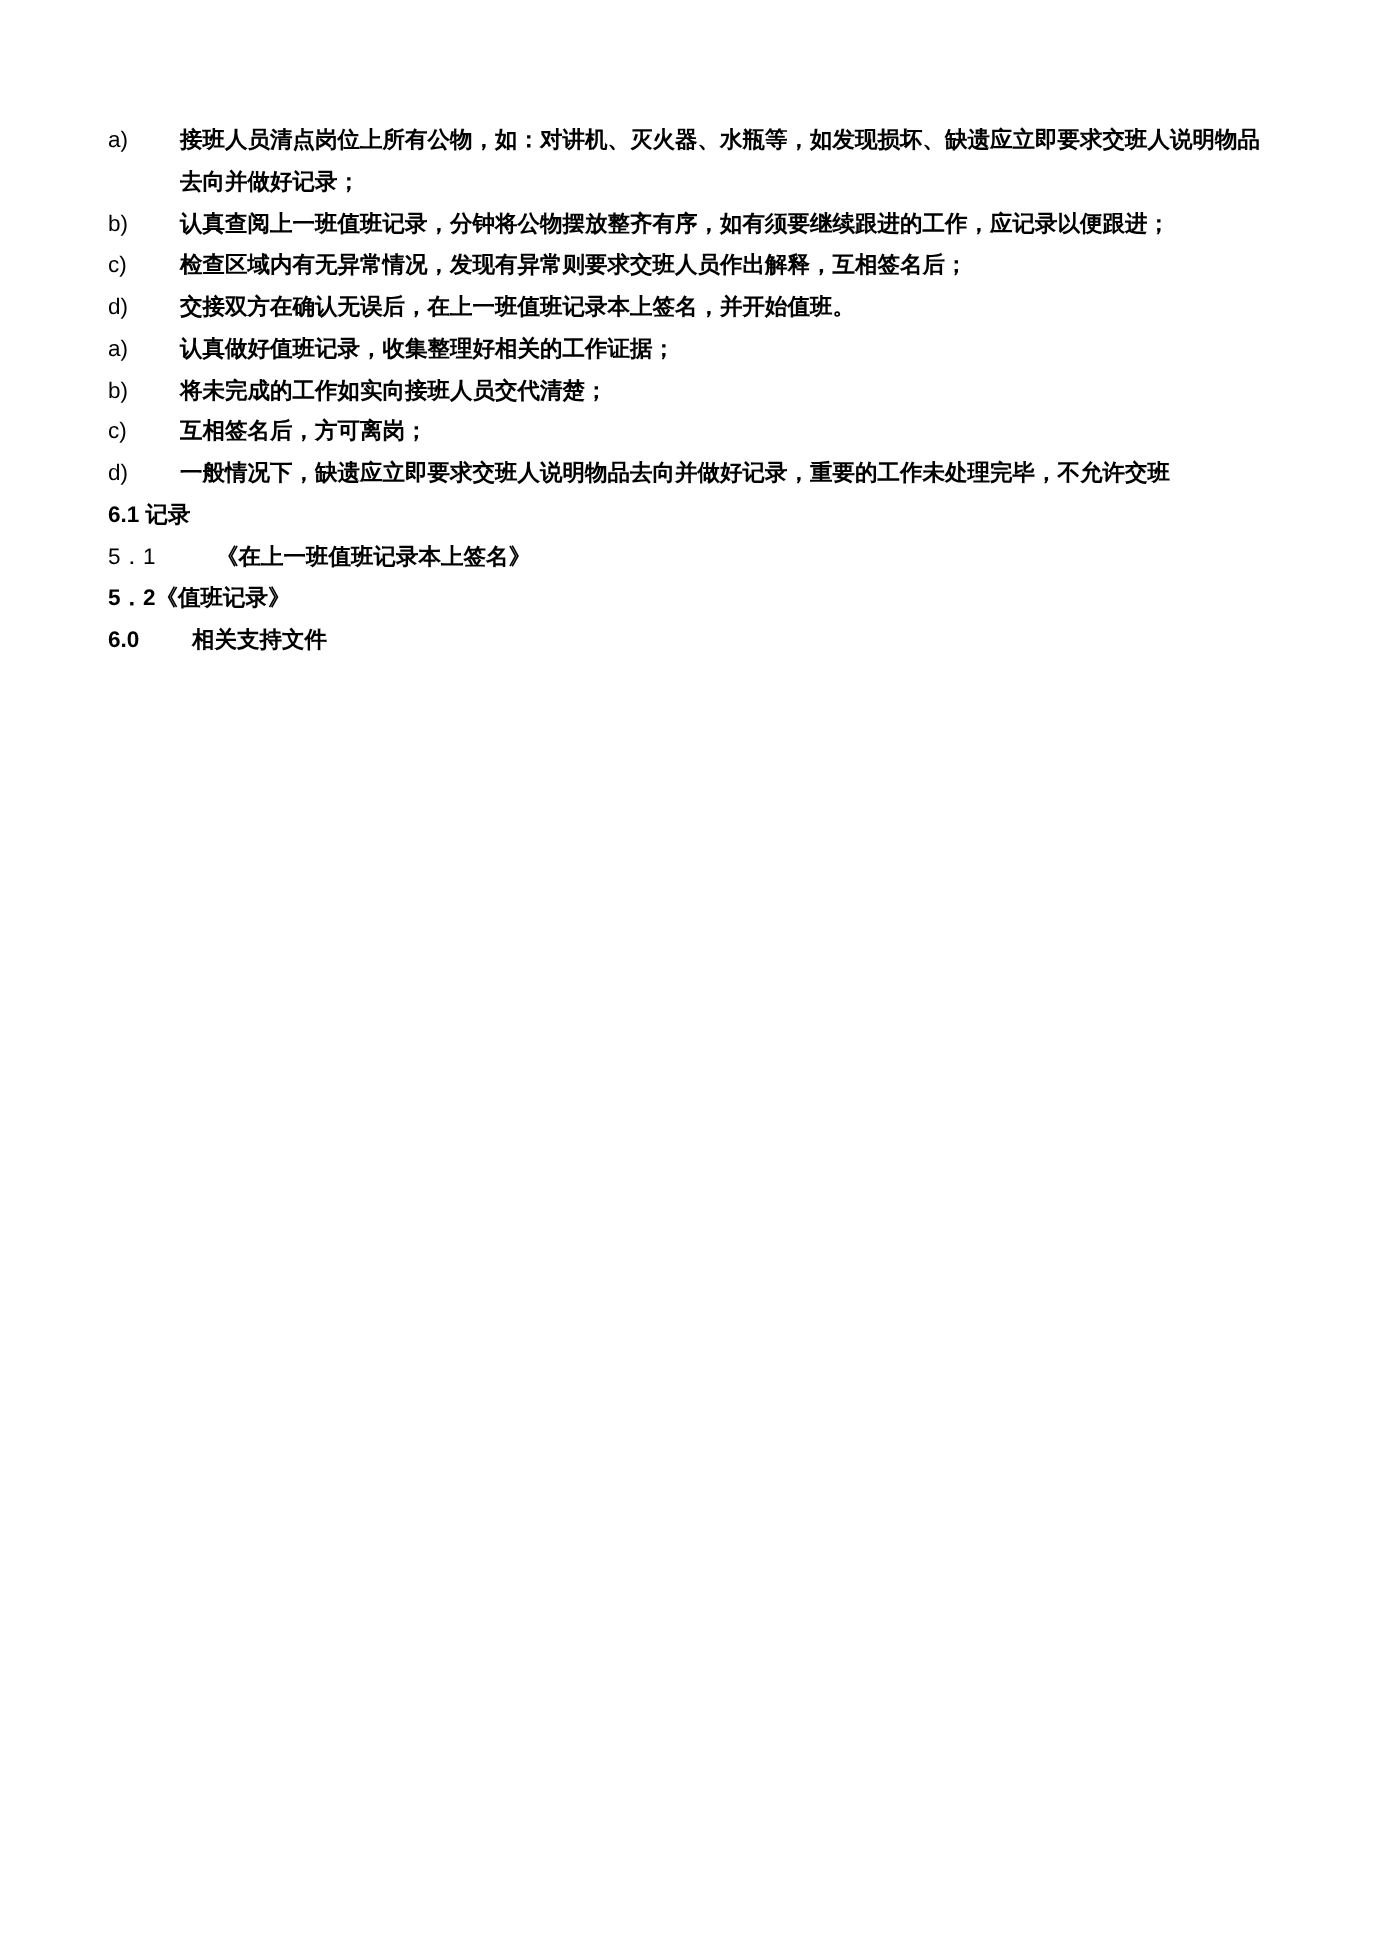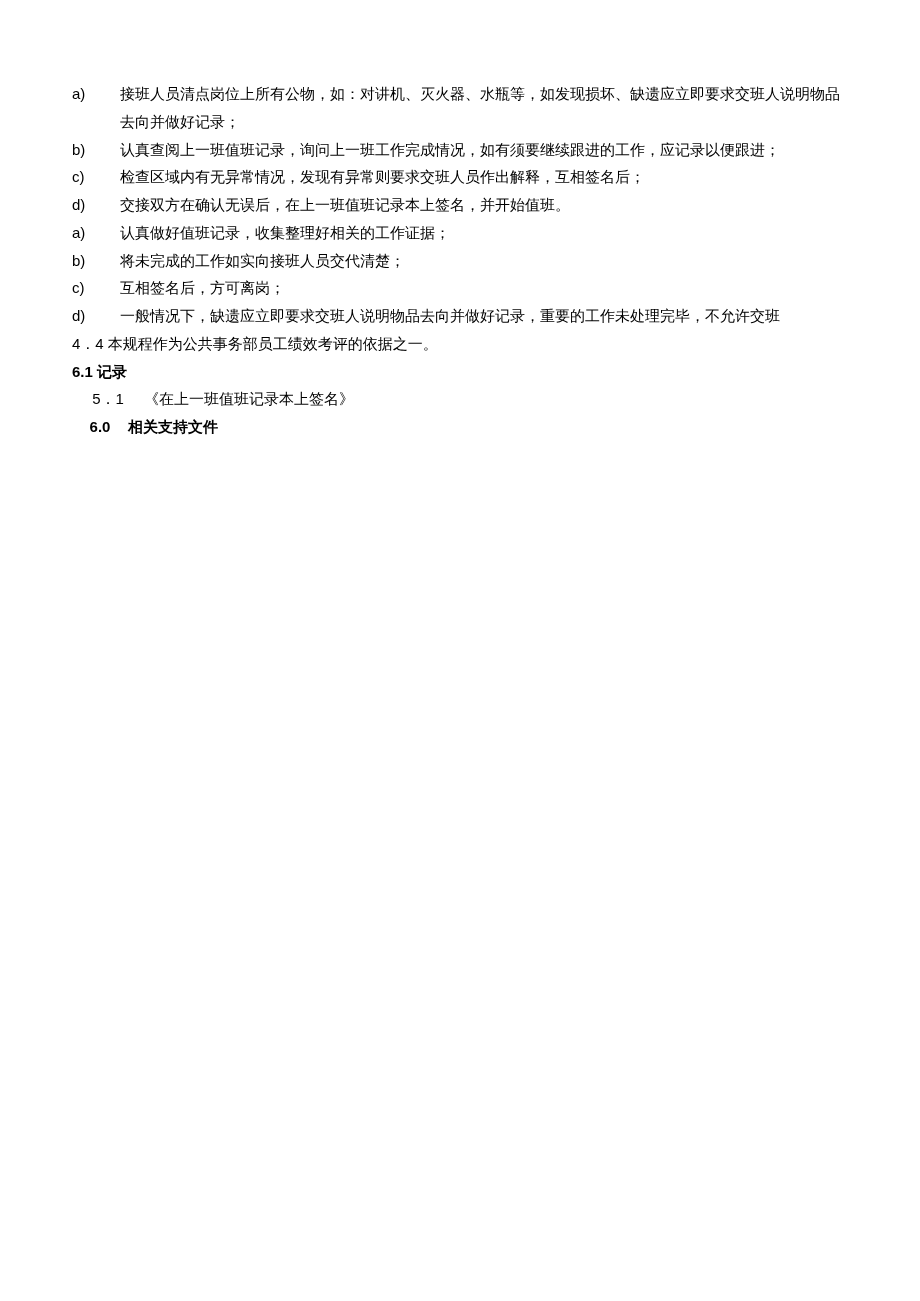--- a/index.html
+++ b/index.html
@@ -16,42 +16,42 @@
   .row {
     display: flex;
     align-items: flex-start;
   }
   .marker {
     flex: 0 0 48px;
     font-family: Arial, sans-serif;
   }
   .marker-num {
     flex: 0 0 48px;
-    text-align: center;
   }
   .content {
     flex: 1;
+    font-weight: bold;
   }
   .bold {
     font-weight: bold;
   }
   .sect-5-1 .marker-num { flex: 0 0 72px; }
   .sect-6-0 .marker-num { flex: 0 0 56px; }
 </style>
 </head>
 <body>
 
 <div id="doc">
     <div class="row">
       <div class="marker">a)</div>
       <div class="content">接班人员清点岗位上所有公物，如：对讲机、灭火器、水瓶等，如发现损坏、缺遗应立即要求交班人说明物品去向并做好记录；</div>
     </div>
     <div class="row">
       <div class="marker">b)</div>
-      <div class="content">认真查阅上一班值班记录，询问上一班工作完成情况，如有须要继续跟进的工作，应记录以便跟进；</div>
+      <div class="content">认真查阅上一班值班记录，分钟将公物摆放整齐有序，如有须要继续跟进的工作，应记录以便跟进；</div>
     </div>
     <div class="row">
       <div class="marker">c)</div>
       <div class="content">检查区域内有无异常情况，发现有异常则要求交班人员作出解释，互相签名后；</div>
     </div>
     <div class="row">
       <div class="marker">d)</div>
       <div class="content">交接双方在确认无误后，在上一班值班记录本上签名，并开始值班。</div>
     </div>
     <div class="row">
@@ -64,26 +64,26 @@
     </div>
     <div class="row">
       <div class="marker">c)</div>
       <div class="content">互相签名后，方可离岗；</div>
     </div>
     <div class="row">
       <div class="marker">d)</div>
       <div class="content">一般情况下，缺遗应立即要求交班人说明物品去向并做好记录，重要的工作未处理完毕，不允许交班</div>
     </div>
     <div class="row">
-      <div class="content"><span>4．4</span> <span> 本规程作为公共事务部员工绩效考评的依据之一。</span></div>
-    </div>
-    <div class="row">
       <div class="content bold"><span style="font-family: Arial, sans-serif;">6.1</span><span> 记录</span></div>
     </div>
     <div class="row sect-5-1">
       <div class="marker-num">5．1</div>
       <div class="content">《在上一班值班记录本上签名》</div>
+    </div>
+    <div class="row">
+      <div class="content"><span>5．2</span><span>《值班记录》</span></div>
     </div>
     <div class="row sect-6-0">
       <div class="marker-num bold" style="font-family: Arial, sans-serif;">6.0</div>
       <div class="content bold">相关支持文件</div>
     </div>
   </div>
 
 </body></html>

